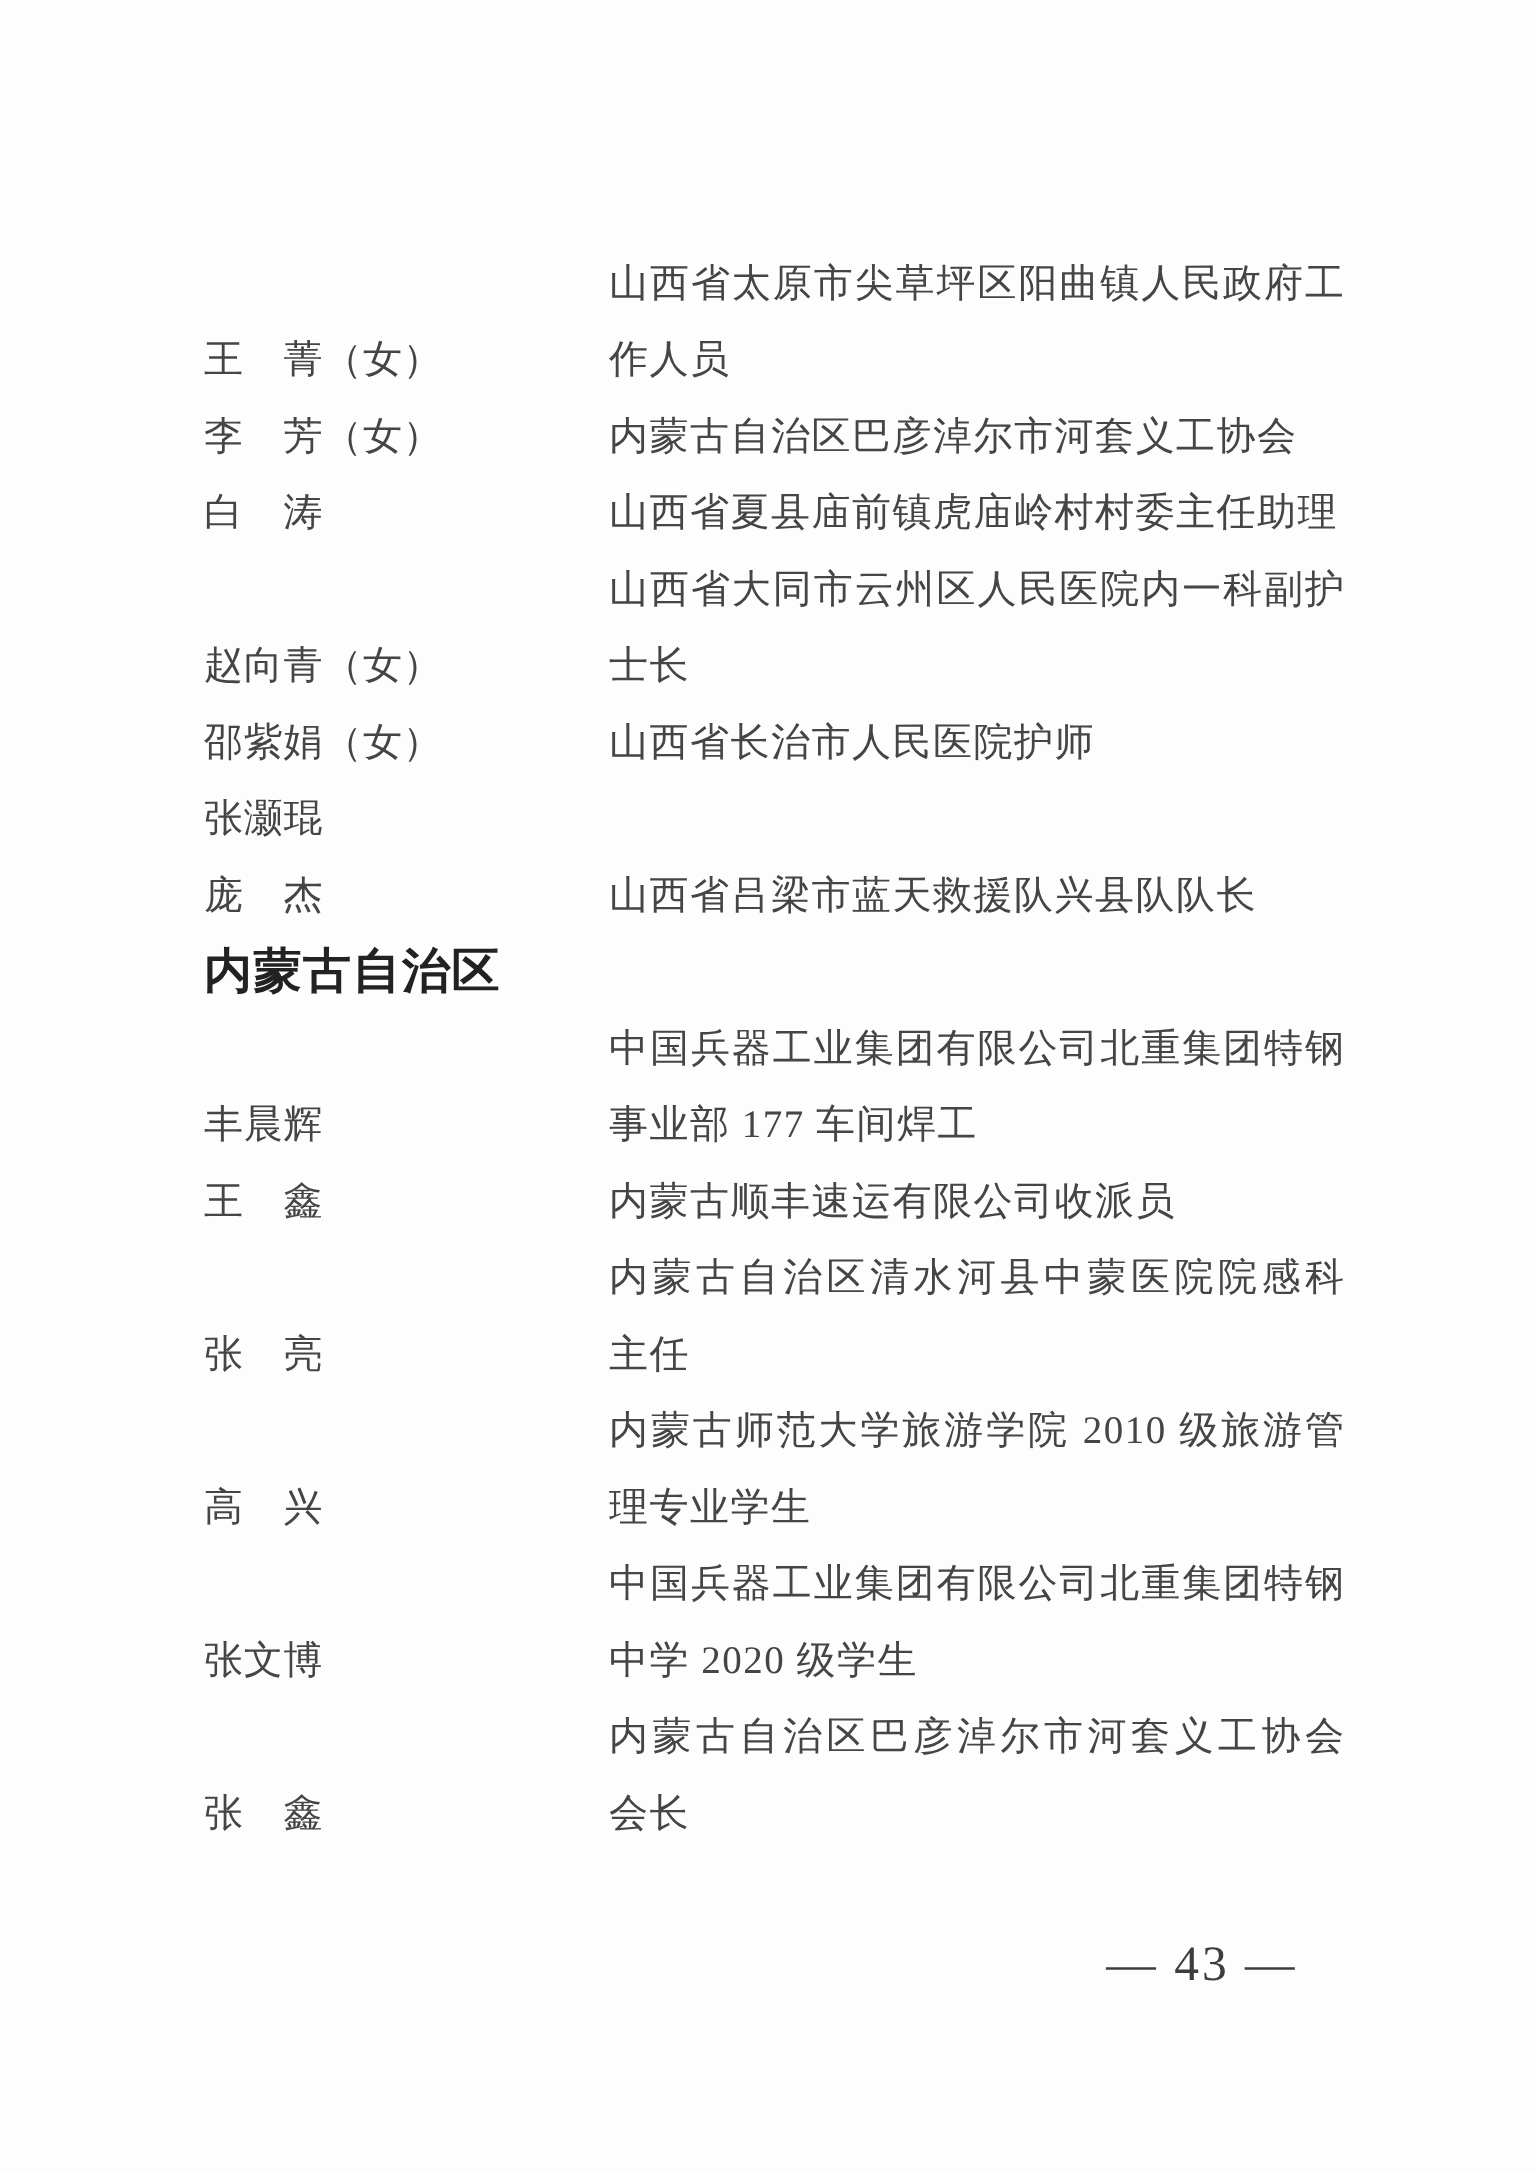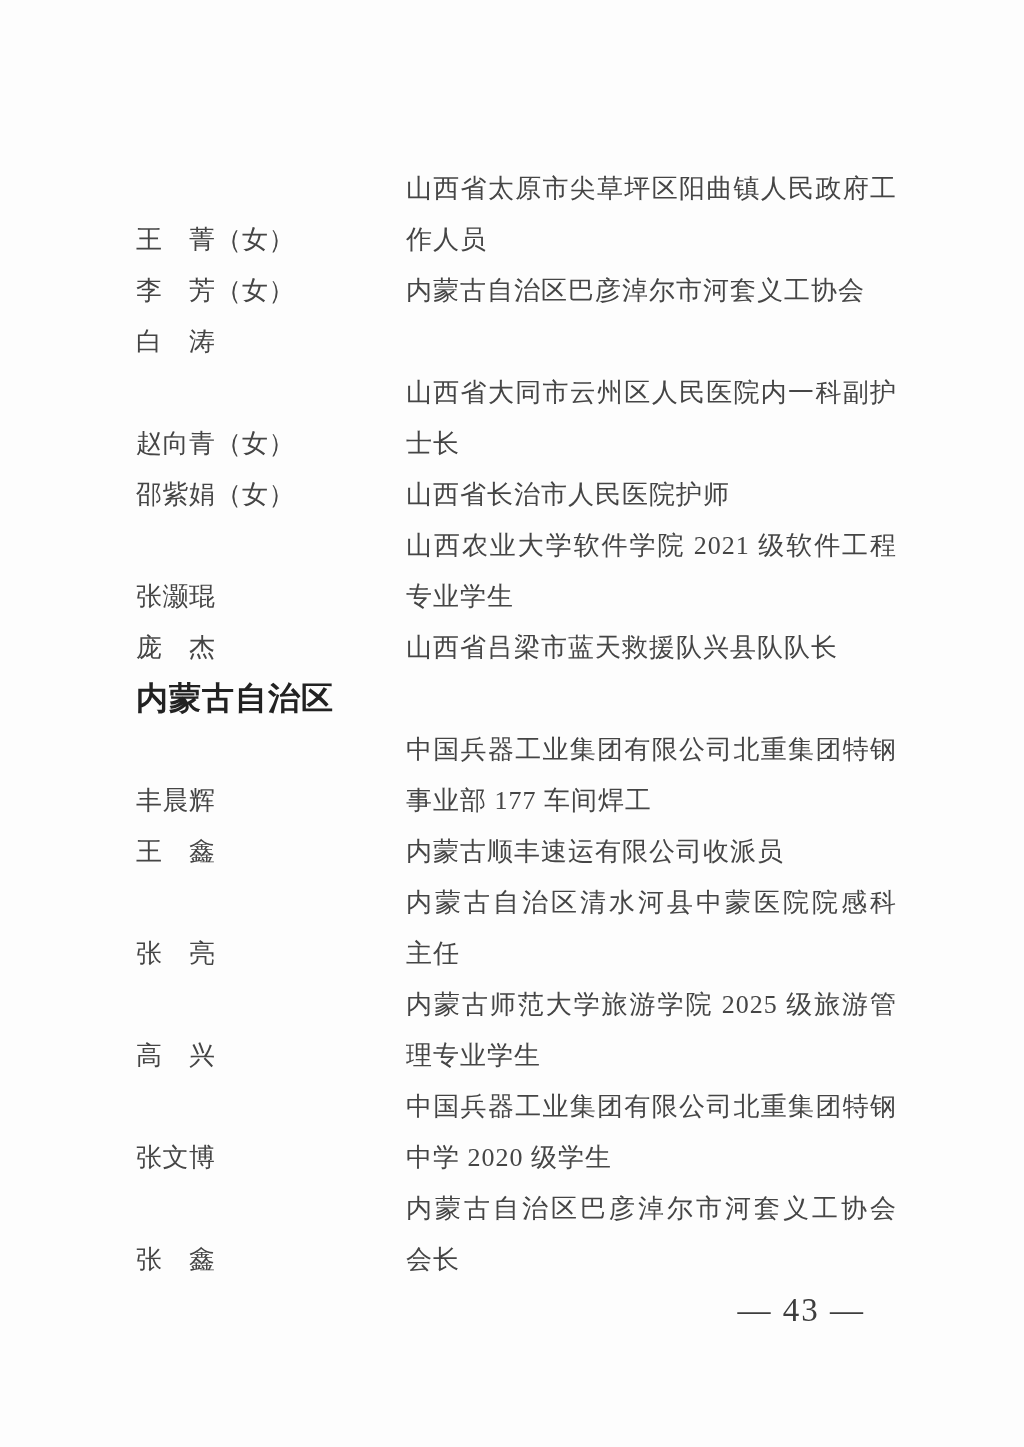--- a/index.html
+++ b/index.html
@@ -84,43 +84,42 @@
 
     <div class="entry">
       <div class="name">李　芳（女）</div>
       <div class="desc">
         <div class="line">内蒙古自治区巴彦淖尔市河套义工协会</div>
       </div>
     </div>
 
     <div class="entry">
       <div class="name">白　涛</div>
+      <div class="desc">
+        <div class="line">山西省夏县庙前镇虎庙岭村村委主任助理</div>
+      </div>
     </div>
 
     <div class="entry">
       <div class="name">赵向青（女）</div>
       <div class="desc">
         <div class="line fill">山西省大同市云州区人民医院内一科副护</div>
         <div class="line">士长</div>
       </div>
     </div>
 
     <div class="entry">
       <div class="name">邵紫娟（女）</div>
       <div class="desc">
         <div class="line">山西省长治市人民医院护师</div>
       </div>
     </div>
 
     <div class="entry">
       <div class="name">张灏琨</div>
-      <div class="desc">
-        <div class="line fill">山西农业大学软件学院 2021 级软件工程</div>
-        <div class="line">专业学生</div>
-      </div>
     </div>
 
     <div class="entry">
       <div class="name">庞　杰</div>
       <div class="desc">
         <div class="line">山西省吕梁市蓝天救援队兴县队队长</div>
       </div>
     </div>
 
     <div class="section-header">内蒙古自治区</div>
@@ -144,21 +143,21 @@
       <div class="name">张　亮</div>
       <div class="desc">
         <div class="line fill">内蒙古自治区清水河县中蒙医院院感科</div>
         <div class="line">主任</div>
       </div>
     </div>
 
     <div class="entry">
       <div class="name">高　兴</div>
       <div class="desc">
-        <div class="line fill">内蒙古师范大学旅游学院 2025 级旅游管</div>
+        <div class="line fill">内蒙古师范大学旅游学院 2010 级旅游管</div>
         <div class="line">理专业学生</div>
       </div>
     </div>
 
     <div class="entry">
       <div class="name">张文博</div>
       <div class="desc">
         <div class="line fill">中国兵器工业集团有限公司北重集团特钢</div>
         <div class="line">中学 2020 级学生</div>
       </div>

